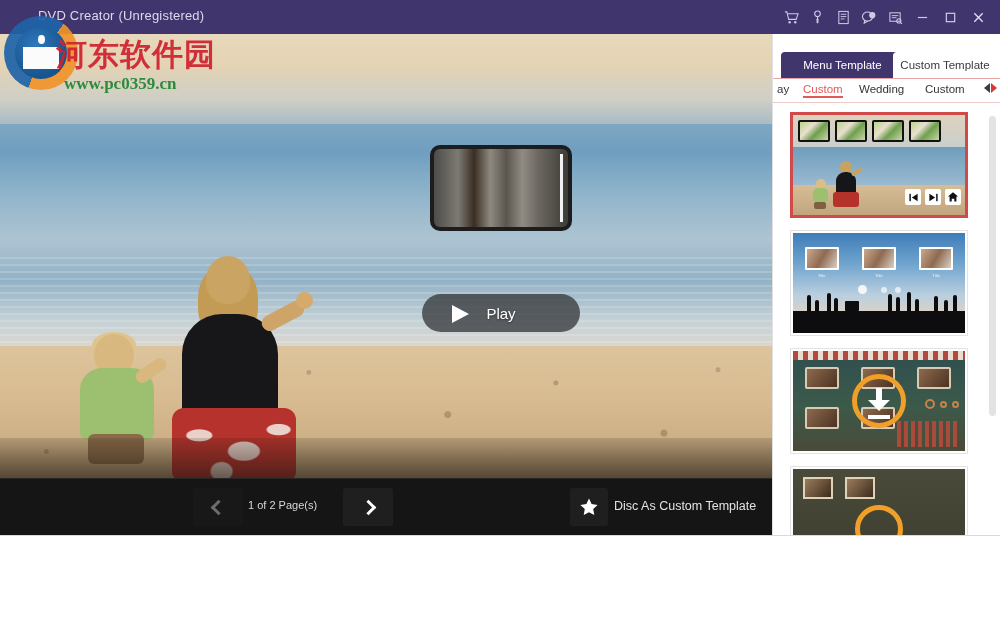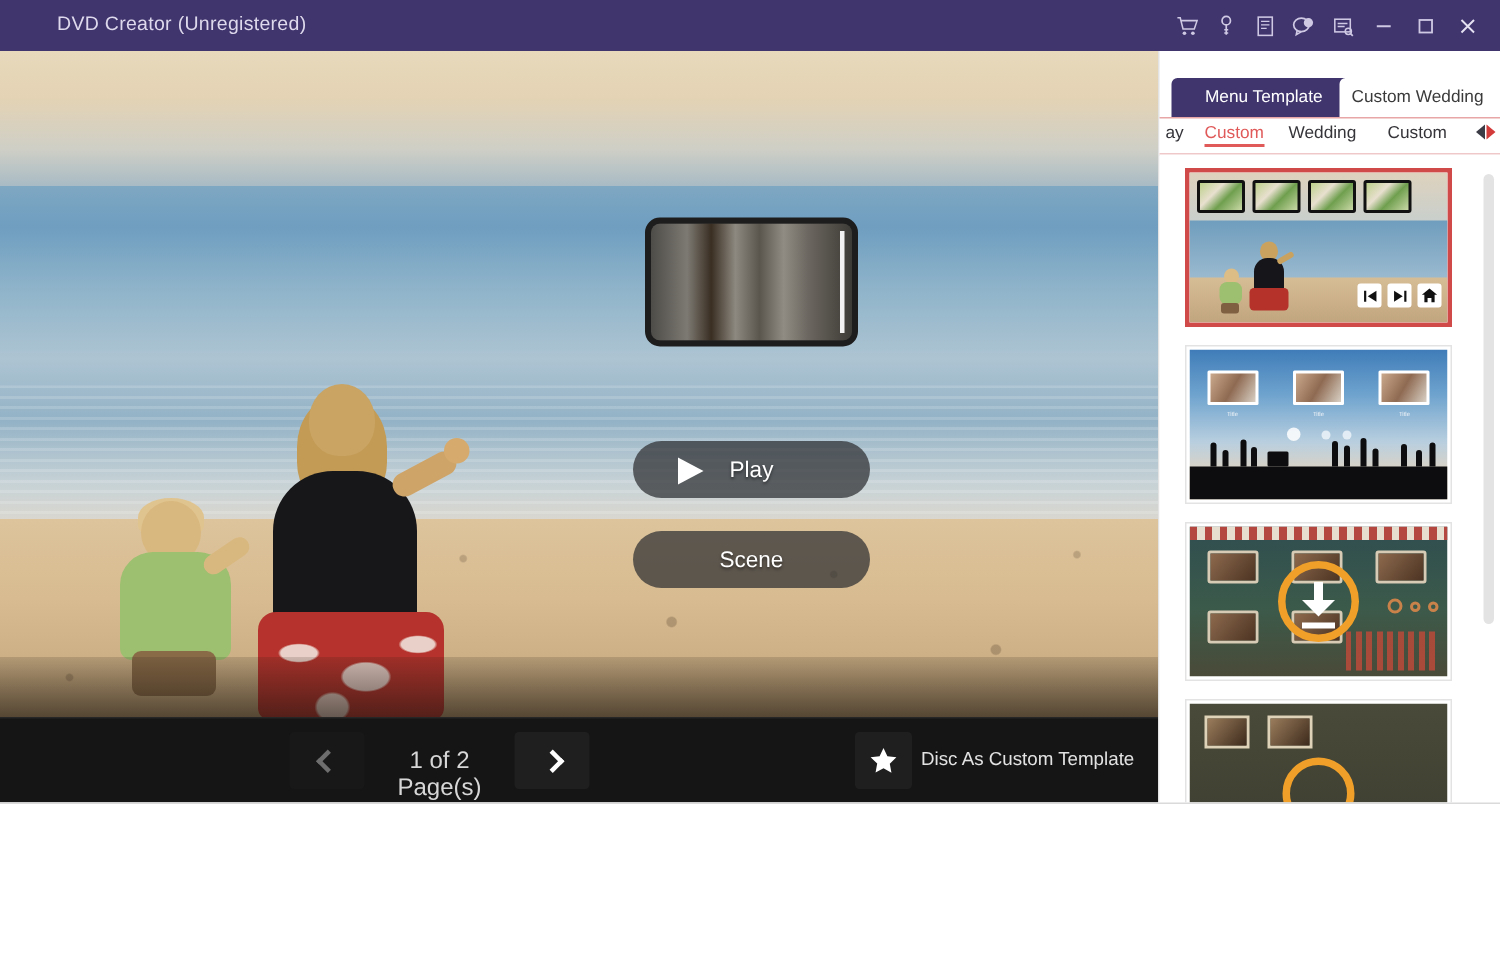--- a/index.html
+++ b/index.html
@@ -132,22 +132,22 @@
   .nav-sq {
     position:absolute; top:9px; width:50px; height:38px; border-radius:3px;
     background:#1f1f1f; display:flex; align-items:center; justify-content:center; cursor:pointer;
   }
   .nav-sq.prev { left:193px; background:#181818; }
   .nav-sq.next { left:343px; }
   .chev { width:11px; height:11px; border-top:3px solid #fff; border-right:3px solid #fff; }
   .chev.l { transform:rotate(-135deg); border-color:#6e6e6e; }
   .chev.r { transform:rotate(45deg); }
   .page-count {
-    position:absolute; left:248px; top:20px; width:90px; text-align:center;
-    color:#d7d7d7; font-size:16px;
+    position:absolute; left:248px; top:20px; width:90px; text-align:left;
+    color:#d7d7d7; font-size:11px;
   }
   .star-box {
     position:absolute; left:570px; top:9px; width:38px; height:38px; border-radius:3px;
     background:#1f1f1f; display:flex; align-items:center; justify-content:center; cursor:pointer;
   }
   .save-tpl {
     position:absolute; left:614px; top:20px; color:#e2e2e2; font-size:12.5px; cursor:pointer;
     white-space:nowrap;
   }
 
@@ -381,23 +381,20 @@
 
     <div class="disc-thumb">
       <div class="disc-thumb-inner"></div>
       <div class="disc-thumb-bar"></div>
     </div>
 
     <div class="menu-btn play">
       <span class="play-tri"></span>
       <span>Play</span>
     </div>
-    <div class="menu-btn scene">
-      <span>Scene</span>
-    </div>
   </div>
 
   <div class="navstrip">
     <div class="nav-sq prev">
       <span class="chev l"></span>
     </div>
     <div class="page-count">1 of 2 Page(s)</div>
     <div class="nav-sq next">
       <span class="chev r"></span>
     </div>
@@ -409,21 +406,21 @@
     <div class="save-tpl">Disc As Custom Template</div>
   </div>
 
   <div class="rpanel">
 
     <div class="tabs">
       <div class="tab menu">
         <span>Menu Template</span>
       </div>
       <div class="tab custom">
-        <span>Custom Wedding</span>
+        <span>Custom Template</span>
       </div>
     </div>
 
     <div class="cat-row">
       <div class="cat c0">ay</div>
       <div class="cat c1 sel">Custom</div>
       <div class="cat c2">Wedding</div>
       <div class="cat c3">Custom</div>
       <div class="cat-arrows">
         <span class="tri left"></span>
@@ -598,14 +595,24 @@
 
     
     
 
     
     
     
     
   </div>
 
+  <div class="wm">
+    <div class="wm-logo">
+      <div class="wm-circ"></div>
+        <div class="wm-inner"></div>
+      <div class="wm-bar"></div>
+        <div class="wm-i"></div>
+    </div>
+    <div class="wm-cn">河东软件园</div>
+    <div class="wm-url">www.pc0359.cn</div>
+  </div>
 
 </div>
 
 </body></html>

